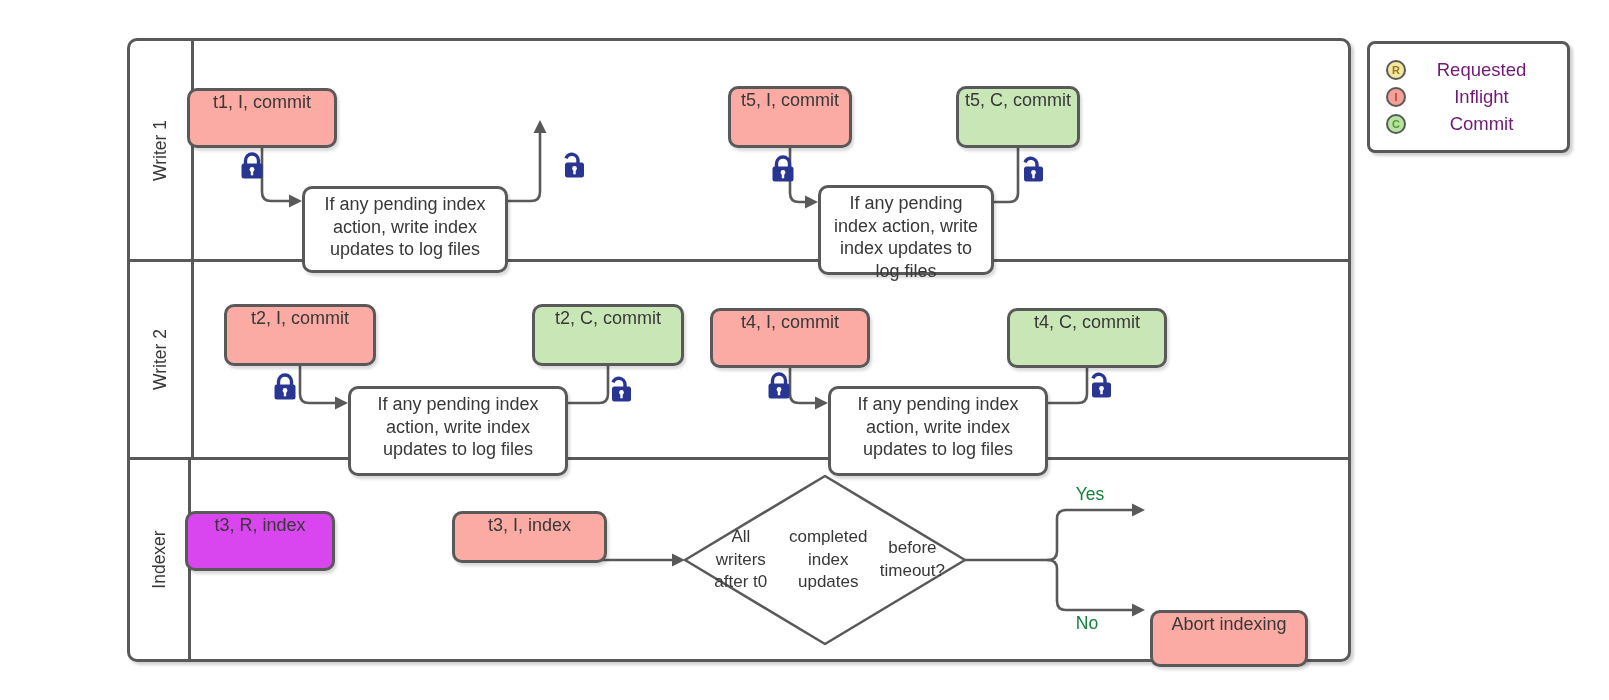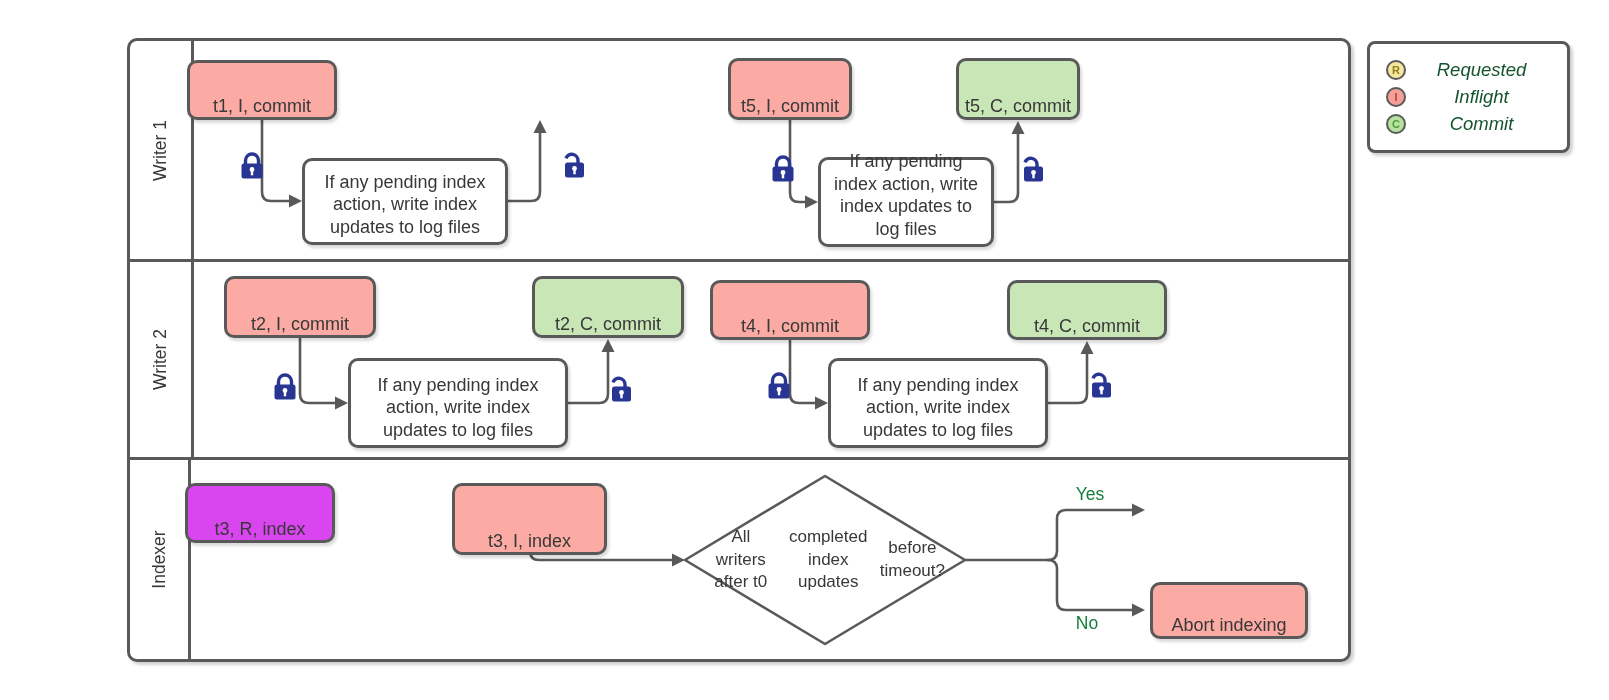--- a/index.html
+++ b/index.html
@@ -15,43 +15,43 @@
   .lane-label{flex:0 0 40px;border-right:3px solid #595959;display:flex;
               align-items:center;justify-content:center;}
   .lane-label span{transform:rotate(-90deg);white-space:nowrap;font-size:17.5px;color:#383838;}
   .lane-body{flex:1;}
 
   
   svg.layer{position:absolute;left:0;top:0;z-index:1;}
 
   
   .node{position:absolute;z-index:2;border:3px solid #595959;border-radius:10px;
-        display:flex;align-items:flex-end;justify-content:center;text-align:center;
+        display:flex;align-items:flex-start;justify-content:center;text-align:center;
         font-size:18px;line-height:1.25;background:#fff;box-sizing:border-box;
-        box-shadow:2px 3px 3px rgba(0,0,0,0.15);}
+        box-shadow:2px 3px 3px rgba(0,0,0,0.15);margin-top:28px;}
   .node.red{background:#FBABA3;}
   .node.green{background:#C9E7B6;}
   .node.yellow{background:#d946ef;}
   .node.process{font-size:18px;padding:4px 10px;}
   .diamond-text{position:absolute;z-index:2;display:flex;flex-direction:row;
         align-items:center;justify-content:center;text-align:center;font-size:17px;line-height:1.35;}
   .edge-label{position:absolute;z-index:2;font-size:17.5px;text-align:center;color:#15803d;}
 
   
   .legend{position:absolute;left:1367px;top:41px;width:203px;height:112px;z-index:2;
           border:3px solid #595959;border-radius:8px;background:#fff;box-sizing:border-box;
           box-shadow:3px 3px 3px rgba(0,0,0,0.18);display:flex;flex-direction:column;
           justify-content:center;padding:4px 10px 4px 16px;}
   .legend-row{display:flex;align-items:center;height:27px;}
   .legend-circle{width:16px;height:16px;border:2.5px solid #595959;border-radius:50%;
           display:flex;align-items:center;justify-content:center;font-size:11px;font-weight:bold;flex:0 0 auto;}
   .legend-circle.c-r{background:#F5E79E;color:#8f7a22;}
   .legend-circle.c-i{background:#F4A099;color:#b5443c;}
   .legend-circle.c-c{background:#B7E39E;color:#4f9a3e;}
-  .legend-label{flex:1;text-align:center;font-size:18.5px;color:#14532d;font-style:italic;}
+  .legend-label{flex:1;text-align:center;font-size:18.5px;color:#701a75;}
 </style>
 </head>
 <body>
 
 <div class="canvas">
 
   <div class="frame">
     <div class="lane" style="height:218px">
       <div class="lane-label">
         <span>Writer 1</span>
@@ -165,21 +165,21 @@
   <div class="node process" style="left:828px;top:358px;width:220px;height:90px">
     <span>If any pending index action, write index updates to log files</span>
   </div>
   <div class="node green" style="left:1007px;top:280px;width:160px;height:60px">
     <span>t4, C, commit</span>
   </div>
 
   <div class="node yellow" style="left:185px;top:483px;width:150px;height:60px">
     <span>t3, R, index</span>
   </div>
-  <div class="node red" style="left:452px;top:483px;width:155px;height:72px">
+  <div class="node red" style="left:452px;top:483px;width:155px;height:52px">
     <span>t3, I, index</span>
   </div>
   <div class="diamond-text" style="left:705px;top:526px;width:240px;height:68px">
     <span>All writers after t0</span>
     <span>completed index updates</span>
     <span>before timeout?</span>
   </div>
   <div class="edge-label" style="left:1055px;top:484px;width:70px">Yes</div>
   <div class="edge-label" style="left:1052px;top:613px;width:70px">No</div>
   <div class="node red" style="left:1150px;top:582px;width:158px;height:57px">

